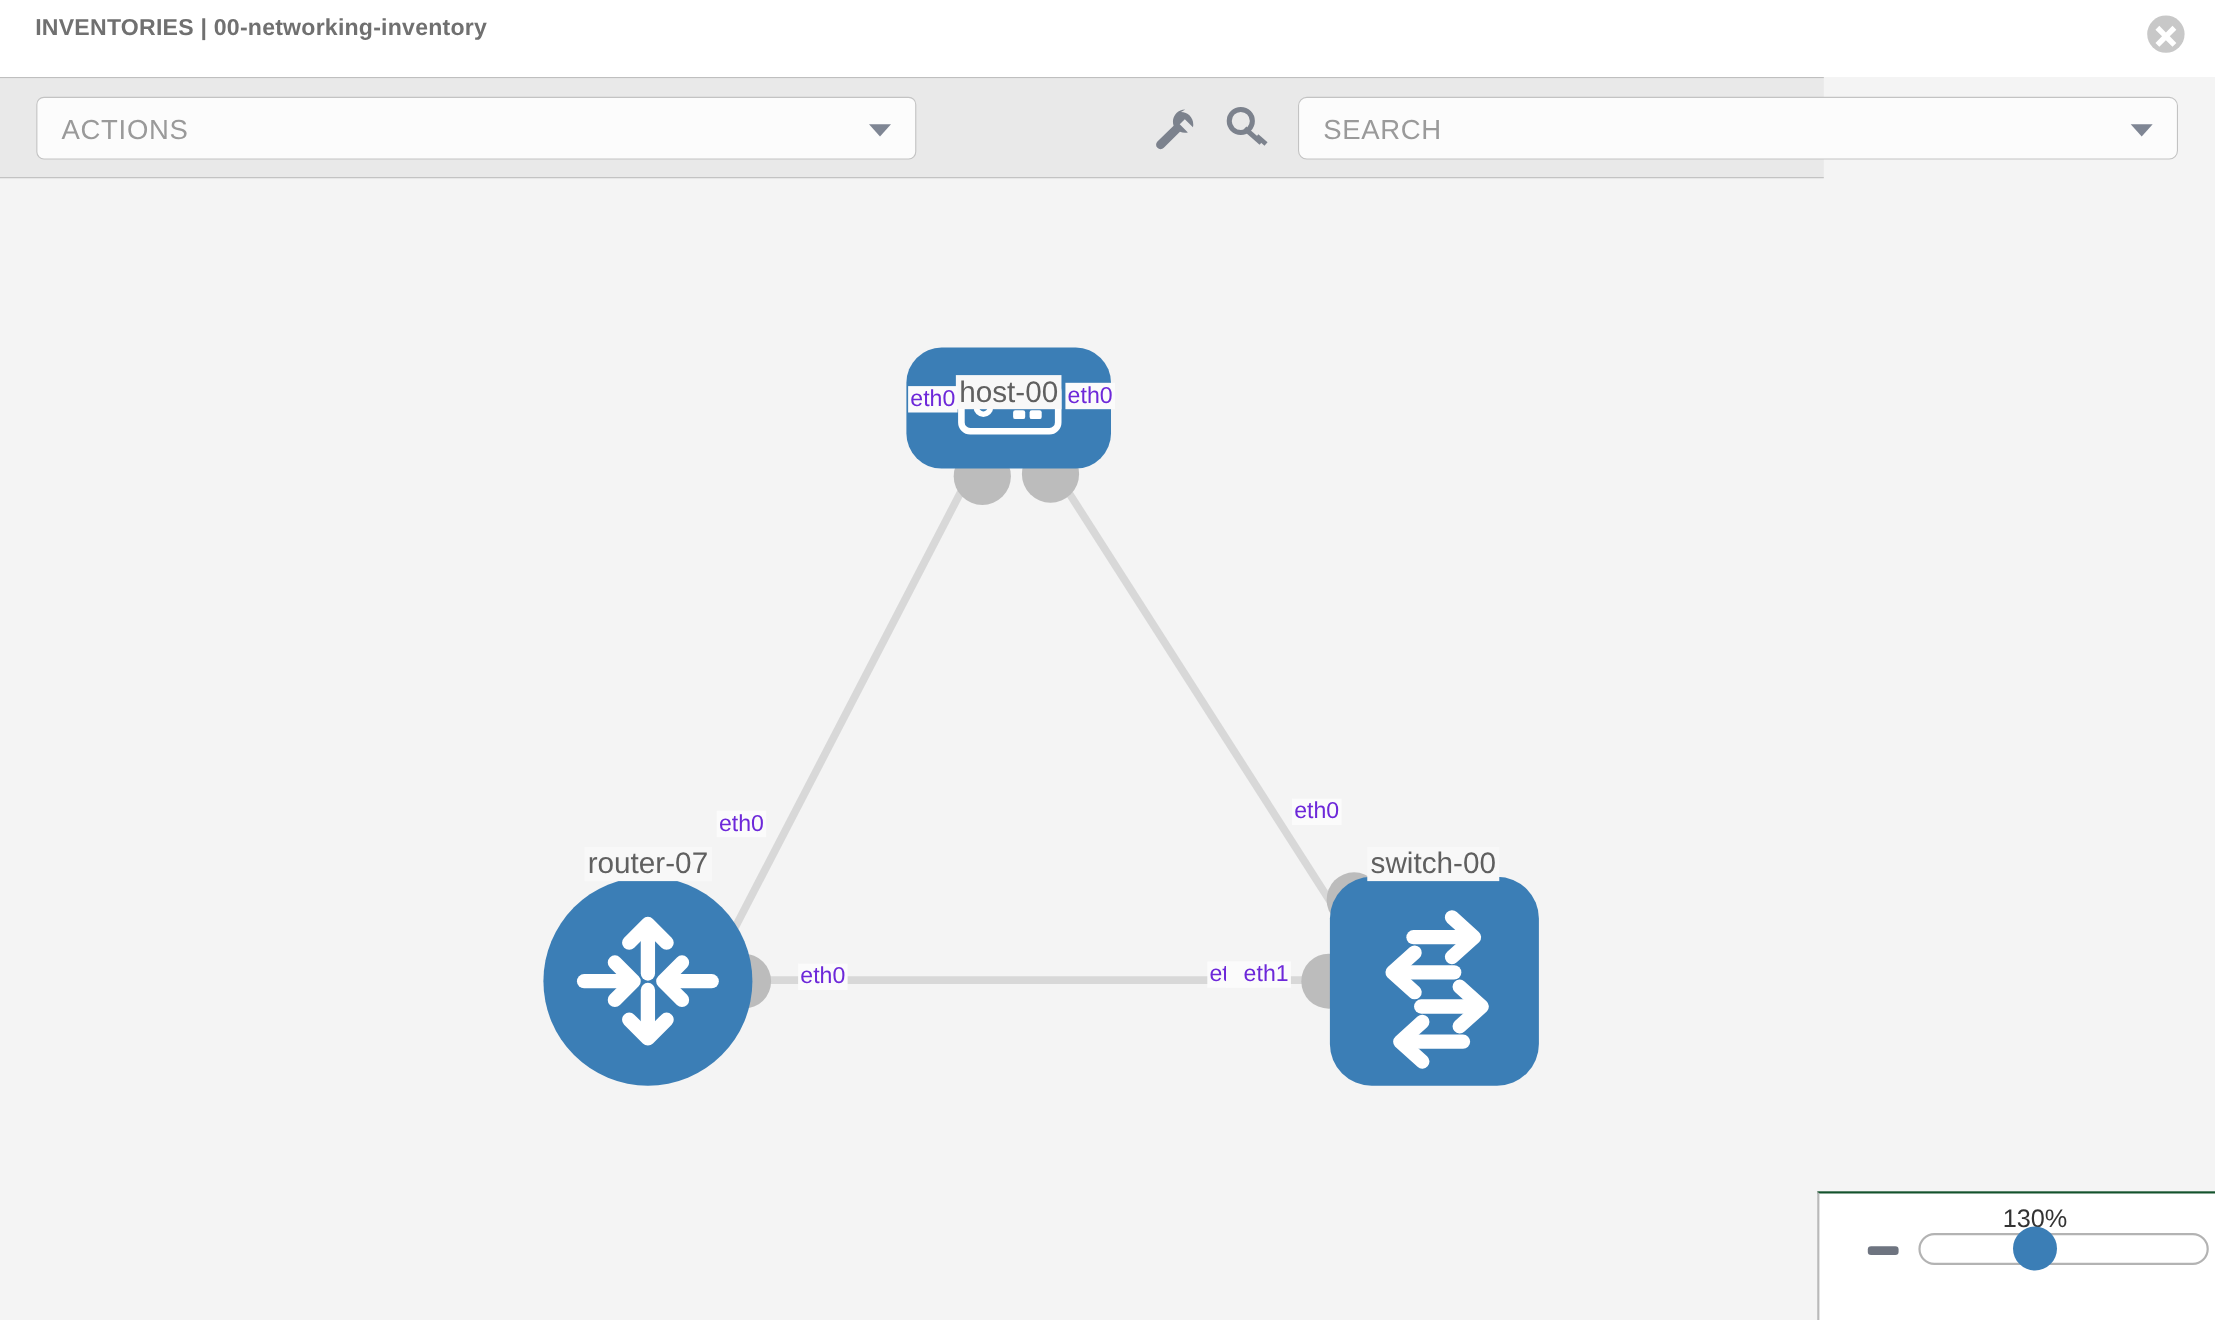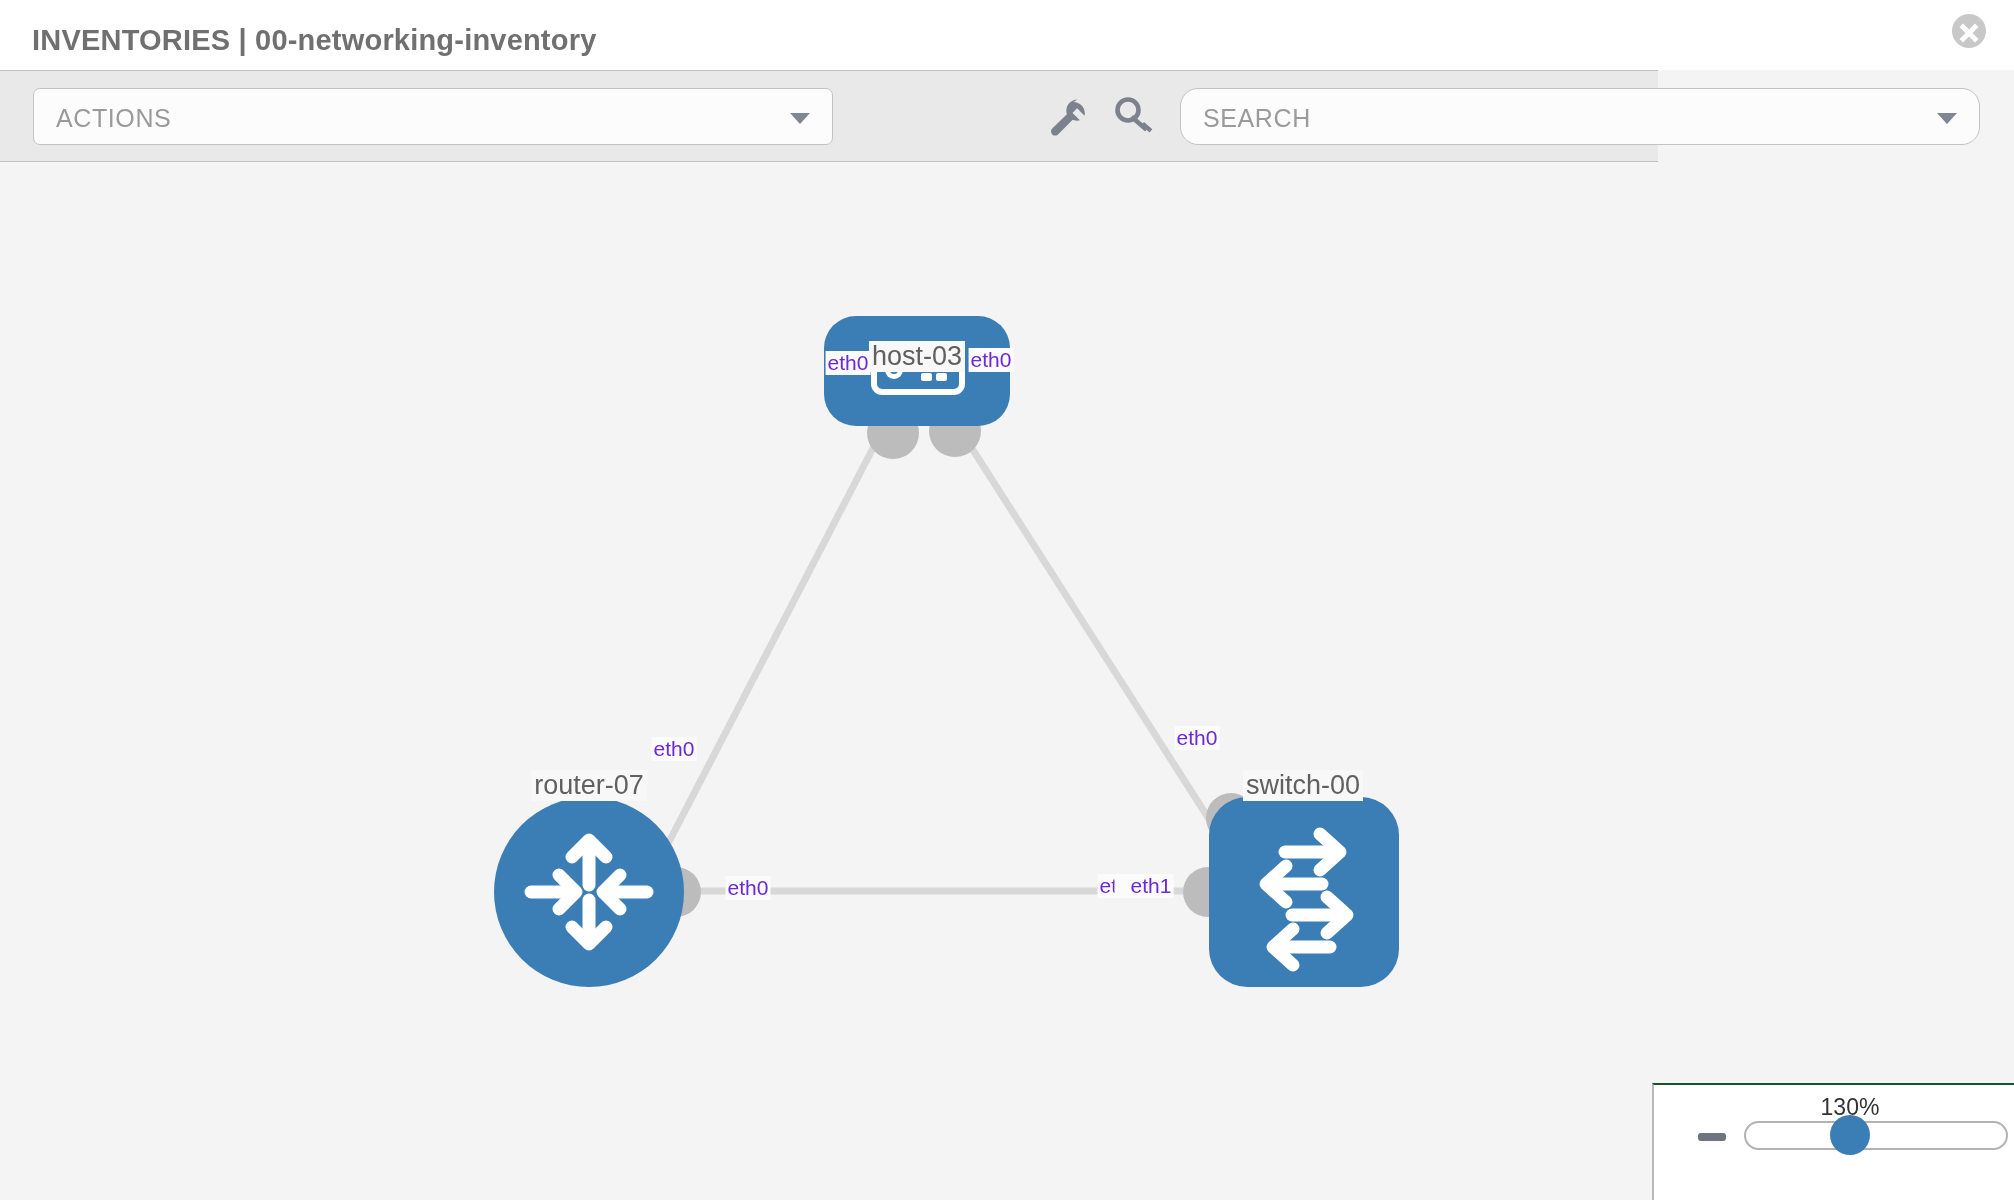--- a/index.html
+++ b/index.html
@@ -12,22 +12,22 @@
   }
 
   #app { position: relative; width: 2014px; height: 1200px; background:#f4f4f4; }
 
   
   .titlebar {
     position: absolute; left:0; top:0; width:2014px; height:70px;
     background:#ffffff;
   }
   .title-text {
-    position:absolute; left:32px; top:24px;
-    font-size:29px; font-weight:bold; color:#707070;
+    position:absolute; left:32px; top:14px;
+    font-size:21px; font-weight:bold; color:#707070;
     letter-spacing:0.2px; white-space:nowrap;
   }
   .close-btn {
     position:absolute; right:28px; top:14px;
     width:34px; height:34px; border-radius:50%;
     background:#c8c8c8; cursor:pointer;
   }
   .close-btn svg { position:absolute; left:0; top:0; }
 
   
@@ -59,21 +59,21 @@
     position:absolute; top:22px; width:46px; height:46px; cursor:pointer;
   }
   .tool-icon.wrench { left:1044px; }
   .tool-icon.key    { left:1112px; }
 
   .search-box {
     position:absolute; left:1180px; top:17px;
     width:800px; height:57px;
     background:#fcfcfc;
     border:1px solid #c3c3c3;
-    border-radius:18px;
+    border-radius:8px;
   }
   .search-label {
     position:absolute; left:22px; top:15px;
     font-size:25px; color:#9a9a9a; letter-spacing:0.6px;
   }
 
   
   .canvas {
     position:absolute; left:0; top:163px; width:2014px; height:1037px;
     background:#f4f4f4; overflow:hidden;
@@ -244,21 +244,21 @@
 
           <line x1="1292" y1="752" x2="1345" y2="752"></line>
           <polyline points="1327,734 1347,752 1327,770"></polyline>
 
           <line x1="1330" y1="784" x2="1275" y2="784"></line>
           <polyline points="1293,766 1273,784 1293,802"></polyline>
         </g>
       </g>
     </svg>
 
-    <div class="nlabel" style="left:917px; top:178px;">host-03</div>
+    <div class="nlabel" style="left:917px; top:178px;">host-00</div>
     <div class="nlabel" style="left:589px; top:607px;">router-07</div>
     <div class="nlabel" style="left:1303px; top:607px;">switch-00</div>
 
     <div class="elabel" style="left:848px; top:188px;">eth0</div>
     <div class="elabel" style="left:991px; top:185px;">eth0</div>
     <div class="elabel" style="left:674px; top:574px;">eth0</div>
     <div class="elabel" style="left:1197px; top:563px;">eth0</div>
     <div class="elabel" style="left:748px; top:713px;">eth0</div>
     <div class="elabel" style="left:1120px; top:711px;">eth0</div>
     <div class="elabel" style="left:1144px; top:711px;padding-left:16px;">eth1</div>

